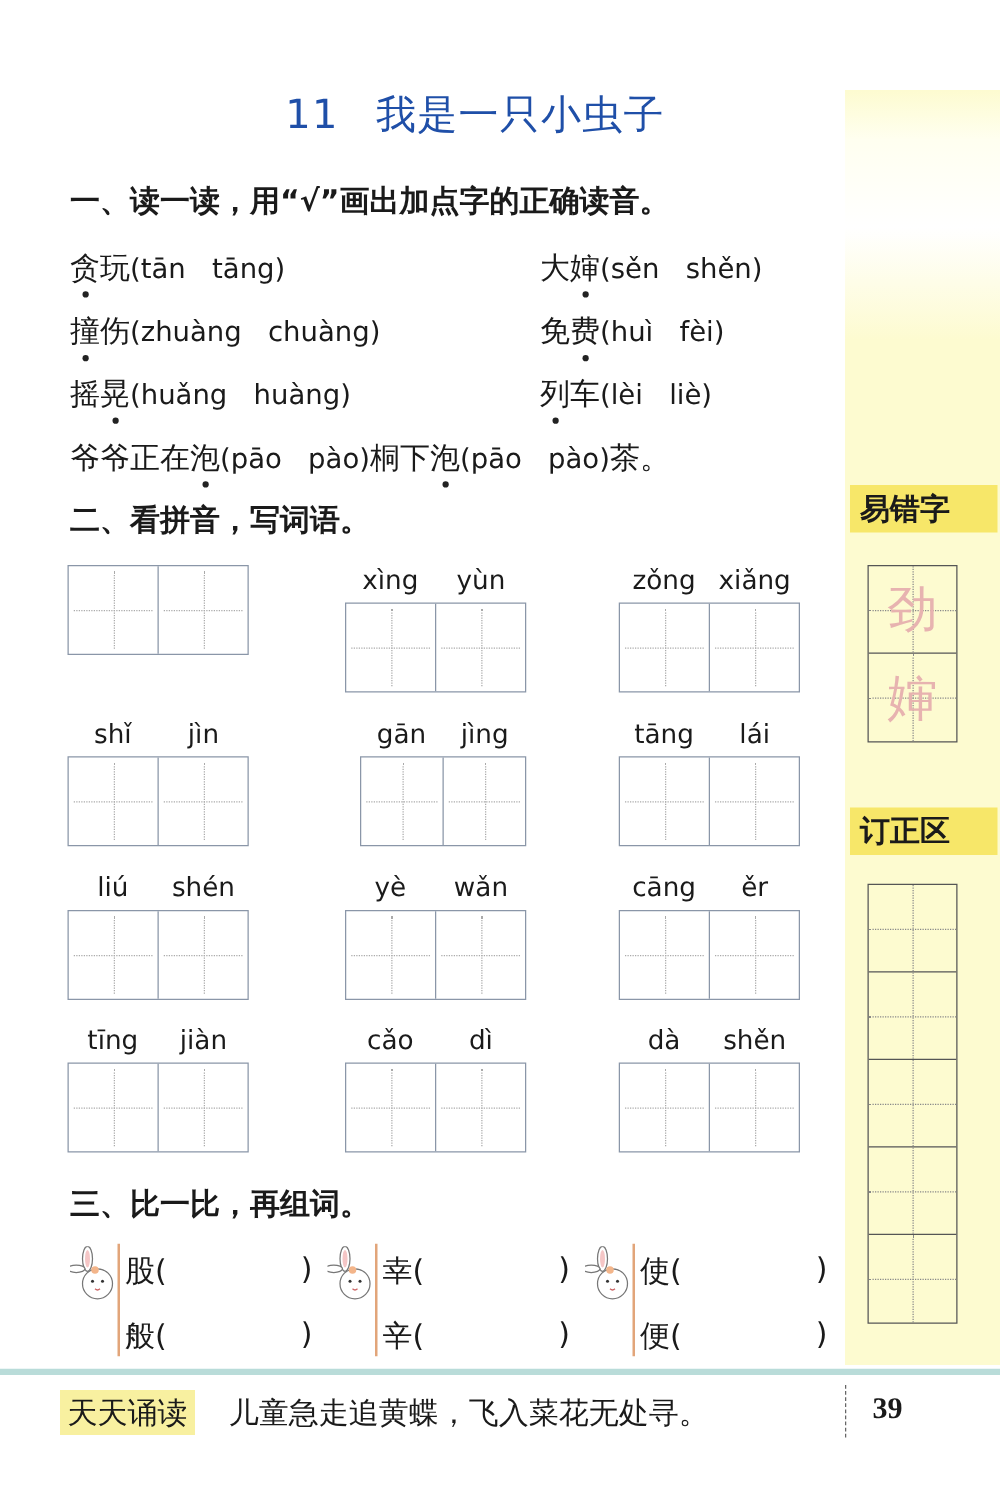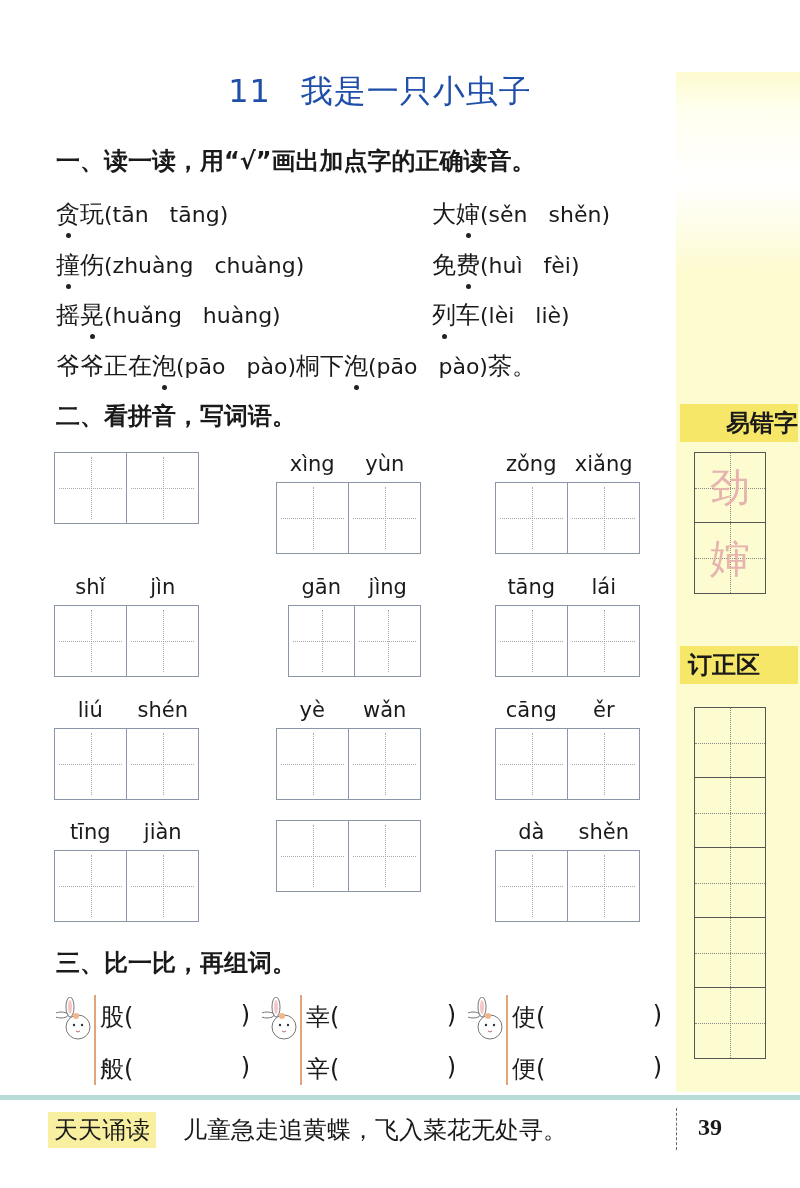--- a/index.html
+++ b/index.html
@@ -152,20 +152,24 @@
       <div class="pys">
         <span>tīng</span>
         <span>jiàn</span>
       </div>
       <div class="boxes">
         <div class="cell"></div>
         <div class="cell"></div>
       </div>
     </div>
     <div class="word" style="left: 276px; top: 820px;">
+      <div class="pys">
+        <span>cǎo</span>
+        <span>dì</span>
+      </div>
       <div class="boxes">
         <div class="cell"></div>
         <div class="cell"></div>
       </div>
     </div>
     <div class="word" style="left: 495px; top: 820px;">
       <div class="pys">
         <span>dà</span>
         <span>shěn</span>
       </div>
@@ -217,21 +221,21 @@
       <circle cx="18" cy="28" r="1.2" fill="#333"></circle>
       <circle cx="26" cy="28" r="1.2" fill="#333"></circle>
       <path d="M20 34 q2 2 4 0" stroke="#c66" fill="none"></path>
       <circle cx="20" cy="19" r="3" fill="#f3b58a"></circle>
     </svg>
   <div class="vline"></div>
   <div class="cmp-row" style="top:6px;"><span>使(</span><span class="paren-r">)</span></div>
   <div class="cmp-row" style="top:58px;"><span>便(</span><span class="paren-r">)</span></div>
 </div>
 
-<div class="side-label" style="top:404px;text-align:right;">易错字</div>
+<div class="side-label" style="top:388px;">易错字</div>
 <div class="side-grid" style="top:452px;">
   <div class="side-cell">
       <div class="ghost">劲</div>
     </div>
   <div class="side-cell">
       <div class="ghost">婶</div>
     </div>
 </div>
 <div class="side-label" style="top:646px;">订正区</div>
 <div class="side-grid" style="top:707px;">

